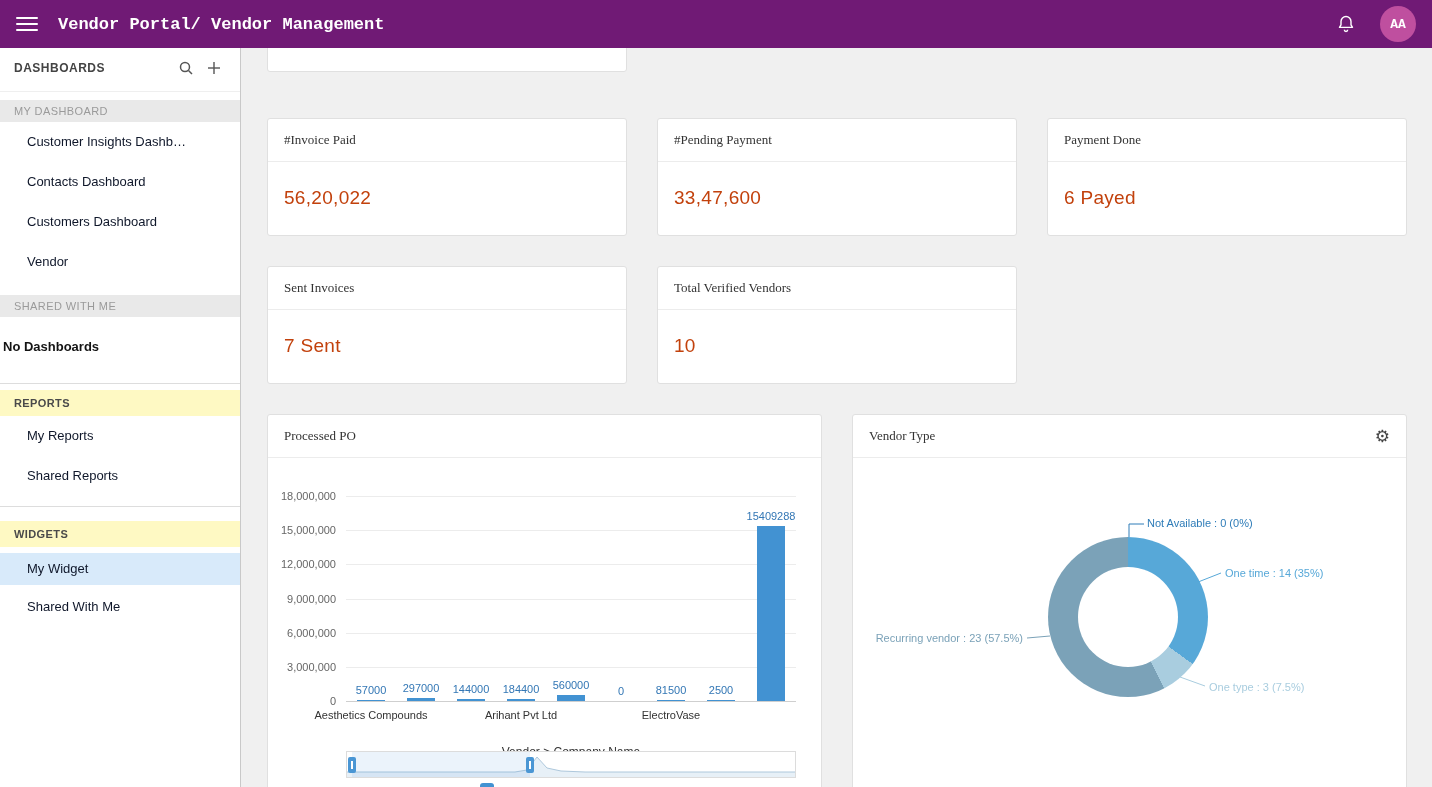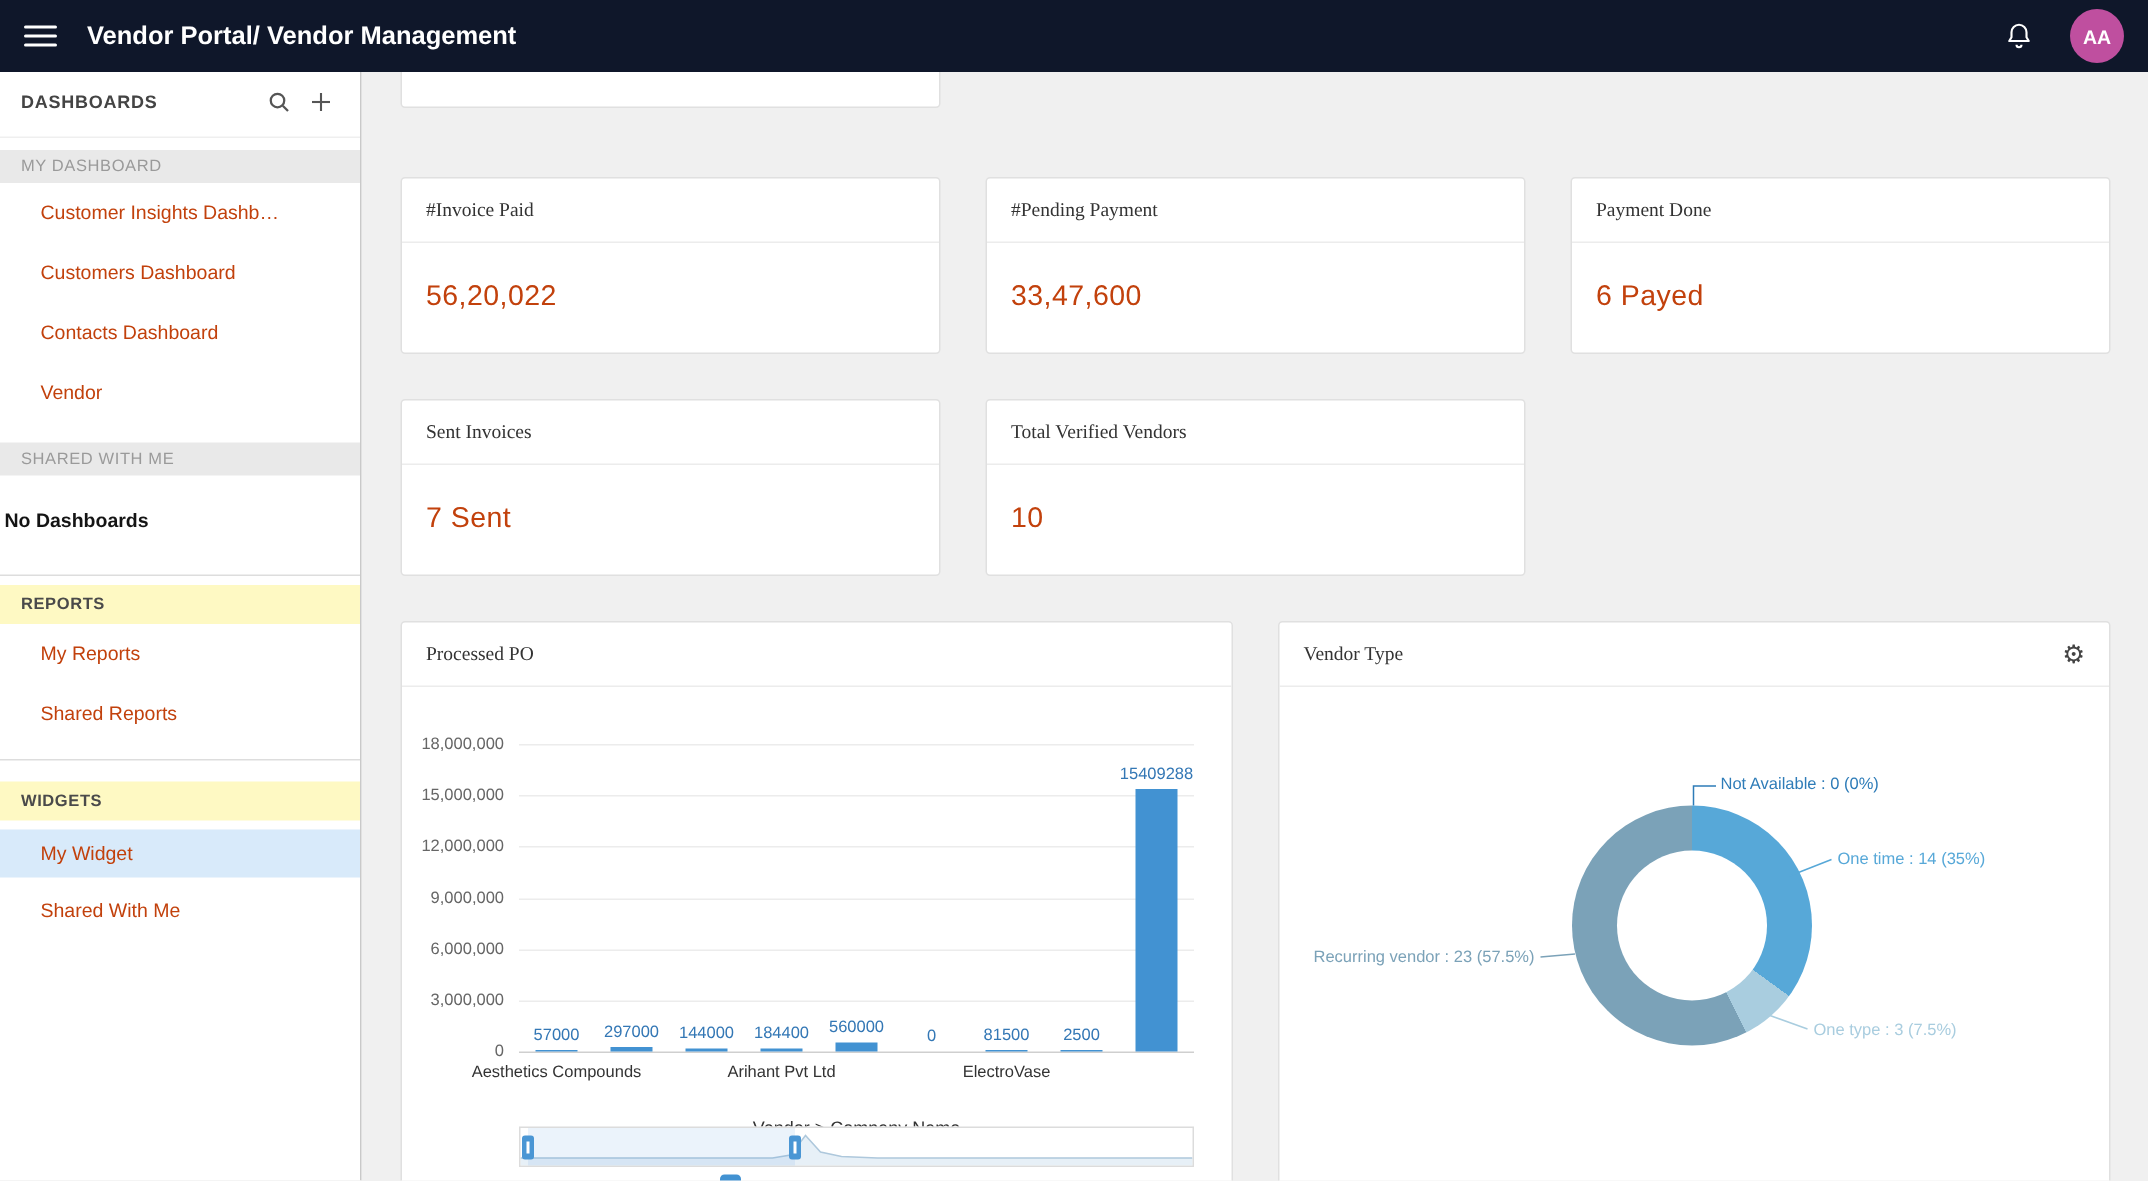--- a/index.html
+++ b/index.html
@@ -1,38 +1,38 @@
 <!DOCTYPE html>
 <html><head>
 <meta charset="utf-8">
 <style>
   * { margin:0; padding:0; box-sizing:border-box; }
   html,body { width:1432px; height:787px; overflow:hidden; }
   body { font-family:"Liberation Sans", sans-serif; background:#f0f0f0; position:relative; }
 
   
-  .topbar { position:absolute; top:0; left:0; width:1432px; height:48px; background:#0f172a;
-            display:flex; align-items:center; padding:0 16px; z-index:20; }
+  .topbar { position:absolute; top:0; left:0; width:1432px; height:48px; background:#701a75;
+            display:flex; align-items:center; padding:0 16px; z-index:20;font-family:Liberation Mono, monospace; }
   .hamburger { width:22px; display:flex; flex-direction:column; gap:4px; cursor:pointer; }
   .hamburger span { display:block; height:2px; background:#fff; border-radius:1px; }
   .topbar-title { color:#fff; font-size:17px; font-weight:bold; margin-left:20px; flex:1; }
   .bell { margin-right:24px; cursor:pointer; display:flex; align-items:center; }
   .avatar { width:36px; height:36px; border-radius:50%; background:#bf4f9f; color:#fff;
             display:flex; align-items:center; justify-content:center; font-size:13px; font-weight:bold; cursor:pointer; }
 
   
   .sidebar { position:absolute; top:48px; left:0; width:241px; bottom:0; background:#fff;
              border-right:1px solid #c9c9c9; z-index:5; }
   .panel-head { height:44px; display:flex; align-items:center; padding:0 12px 4px 14px; border-bottom:1px solid #efefef; }
   .panel-title { flex:1; font-size:12px; font-weight:bold; color:#444; letter-spacing:.5px; }
   .icon-btn { width:28px; height:28px; display:flex; align-items:center; justify-content:center; cursor:pointer; }
   .band { height:22px; line-height:22px; background:#e9e9e9; color:#9a9a9a; font-size:11px;
           padding-left:14px; letter-spacing:.4px; }
   .band.dark { height:26px; line-height:26px; background:#fef9c3; color:#4a4a4a; font-weight:bold; }
-  .side-item { height:40px; line-height:40px; padding-left:27px; font-size:13px; color:#c2410c;
+  .side-item { height:40px; line-height:40px; padding-left:27px; font-size:13px; color:#0f172a;
                cursor:pointer; white-space:nowrap; overflow:hidden; }
   .side-item.selected { background:#d8eafa; height:32px; line-height:32px; margin:6px 0 2px; }
   .no-dash { margin:22px 0 0 3px; font-size:13px; font-weight:bold; color:#141414; }
   .sb-divider { border-top:1px solid #ddd; }
 
   
   .main { position:absolute; top:48px; left:242px; width:1190px; height:739px; background:#f0f0f0; }
   .card { position:absolute; background:#fff; border:1px solid #e0e0e0; border-radius:3px; }
   .card-head { height:43px; line-height:43px; padding:0 16px; font-size:13px; color:#333;
                border-bottom:1px solid #ececec; display:flex; align-items:center;font-family:Liberation Serif, serif; }
@@ -99,22 +99,22 @@
     <div class="icon-btn">
       <svg width="16" height="16" viewBox="0 0 16 16" stroke="#555" stroke-width="1.4">
         <line x1="8" y1="2" x2="8" y2="14"></line>
           <line x1="2" y1="8" x2="14" y2="8"></line>
       </svg>
     </div>
   </div>
 
   <div class="band" style="margin-top:8px;">MY DASHBOARD</div>
   <div class="side-item">Customer Insights Dashb…</div>
+  <div class="side-item">Contacts Dashboard</div>
   <div class="side-item">Customers Dashboard</div>
-  <div class="side-item">Contacts Dashboard</div>
   <div class="side-item">Vendor</div>
 
   <div class="band" style="margin-top:13px;">SHARED WITH ME</div>
   <div class="no-dash">No Dashboards</div>
 
   <div class="sb-divider" style="margin-top:29px;"></div>
   <div class="band dark" style="margin-top:6px;">REPORTS</div>
   <div class="side-item">My Reports</div>
   <div class="side-item">Shared Reports</div>
 

